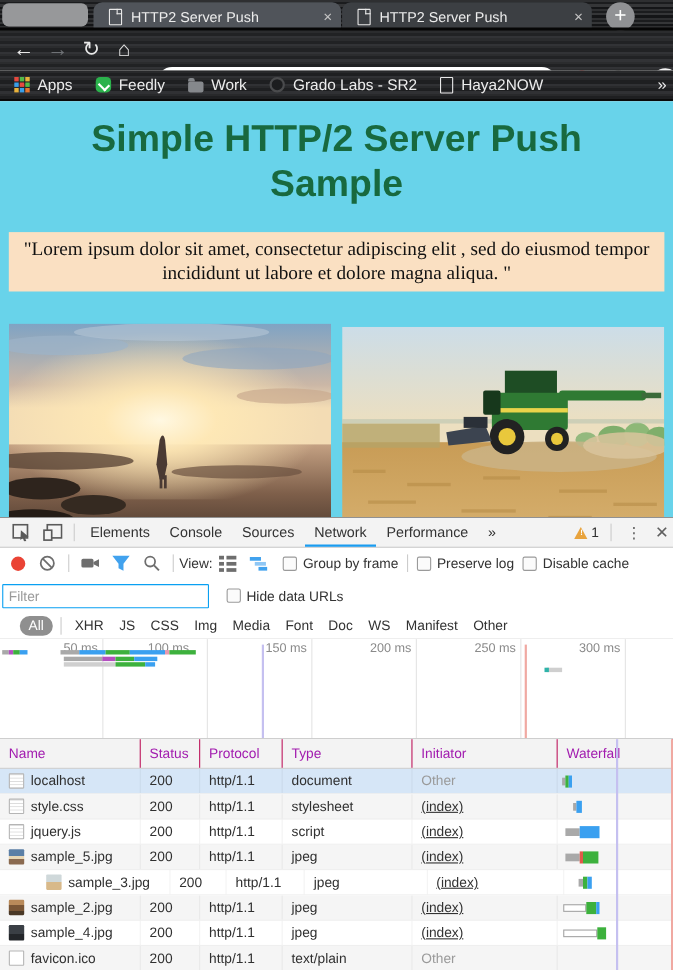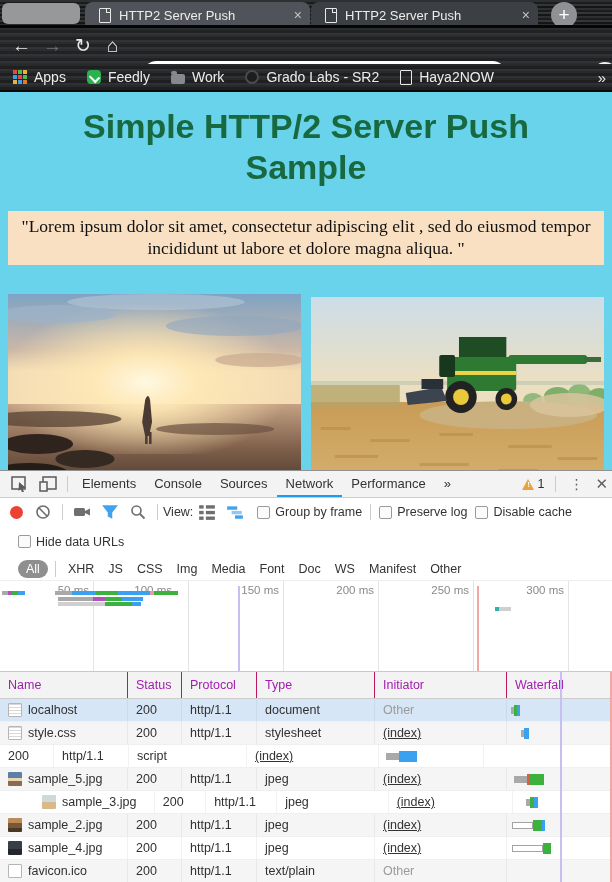--- a/index.html
+++ b/index.html
@@ -388,20 +388,21 @@
     <span class="cb"></span>
     <span class="cb-label">Group by frame</span>
     <span class="vsep" style="margin:0 8px;"></span>
     <span class="cb" style="margin-left:0;"></span>
     <span class="cb-label">Preserve log</span>
     <span class="cb"></span>
     <span class="cb-label">Disable cache</span>
   </div>
 
   <div class="dt-row" id="dt-filterrow">
+    <input id="filter-input" placeholder="Filter" style="">
     <span id="hide-data-wrap">
       <span class="cb"></span>
       <span class="cb-label">Hide data URLs</span>
     </span>
   </div>
 
   <div class="dt-row" id="dt-pills">
       <span class="pill sel">All</span>
       <span class="vsep"></span>
       <span class="pill">XHR</span>
@@ -489,20 +490,24 @@
           <div class="cell" style="width: 118px;">stylesheet</div>
           <div class="cell" style="width: 132px;">
             <span class="init-link">(index)</span>
           </div>
           <div class="cell wf-cell" style="width: 105px; padding: 0px;">
             <div class="wf-seg sg-gray low" style="left: 14px; width: 3px;"></div>
             <div class="wf-seg sg-blue" style="left: 17px; width: 5px;"></div>
           </div>
         </div>
         <div class="net-row">
+          <div class="cell" style="width: 128px;">
+            <span class="name-ic ni-doc"></span>
+            <span>jquery.js</span>
+          </div>
           <div class="cell" style="width: 54px;">200</div>
           <div class="cell" style="width: 75px;">http/1.1</div>
           <div class="cell" style="width: 118px;">script</div>
           <div class="cell" style="width: 132px;">
             <span class="init-link">(index)</span>
           </div>
           <div class="cell wf-cell" style="width: 105px; padding: 0px;">
             <div class="wf-seg sg-gray low" style="left: 7px; width: 13px;"></div>
             <div class="wf-seg sg-blue" style="left: 20px; width: 18px;"></div>
           </div>

